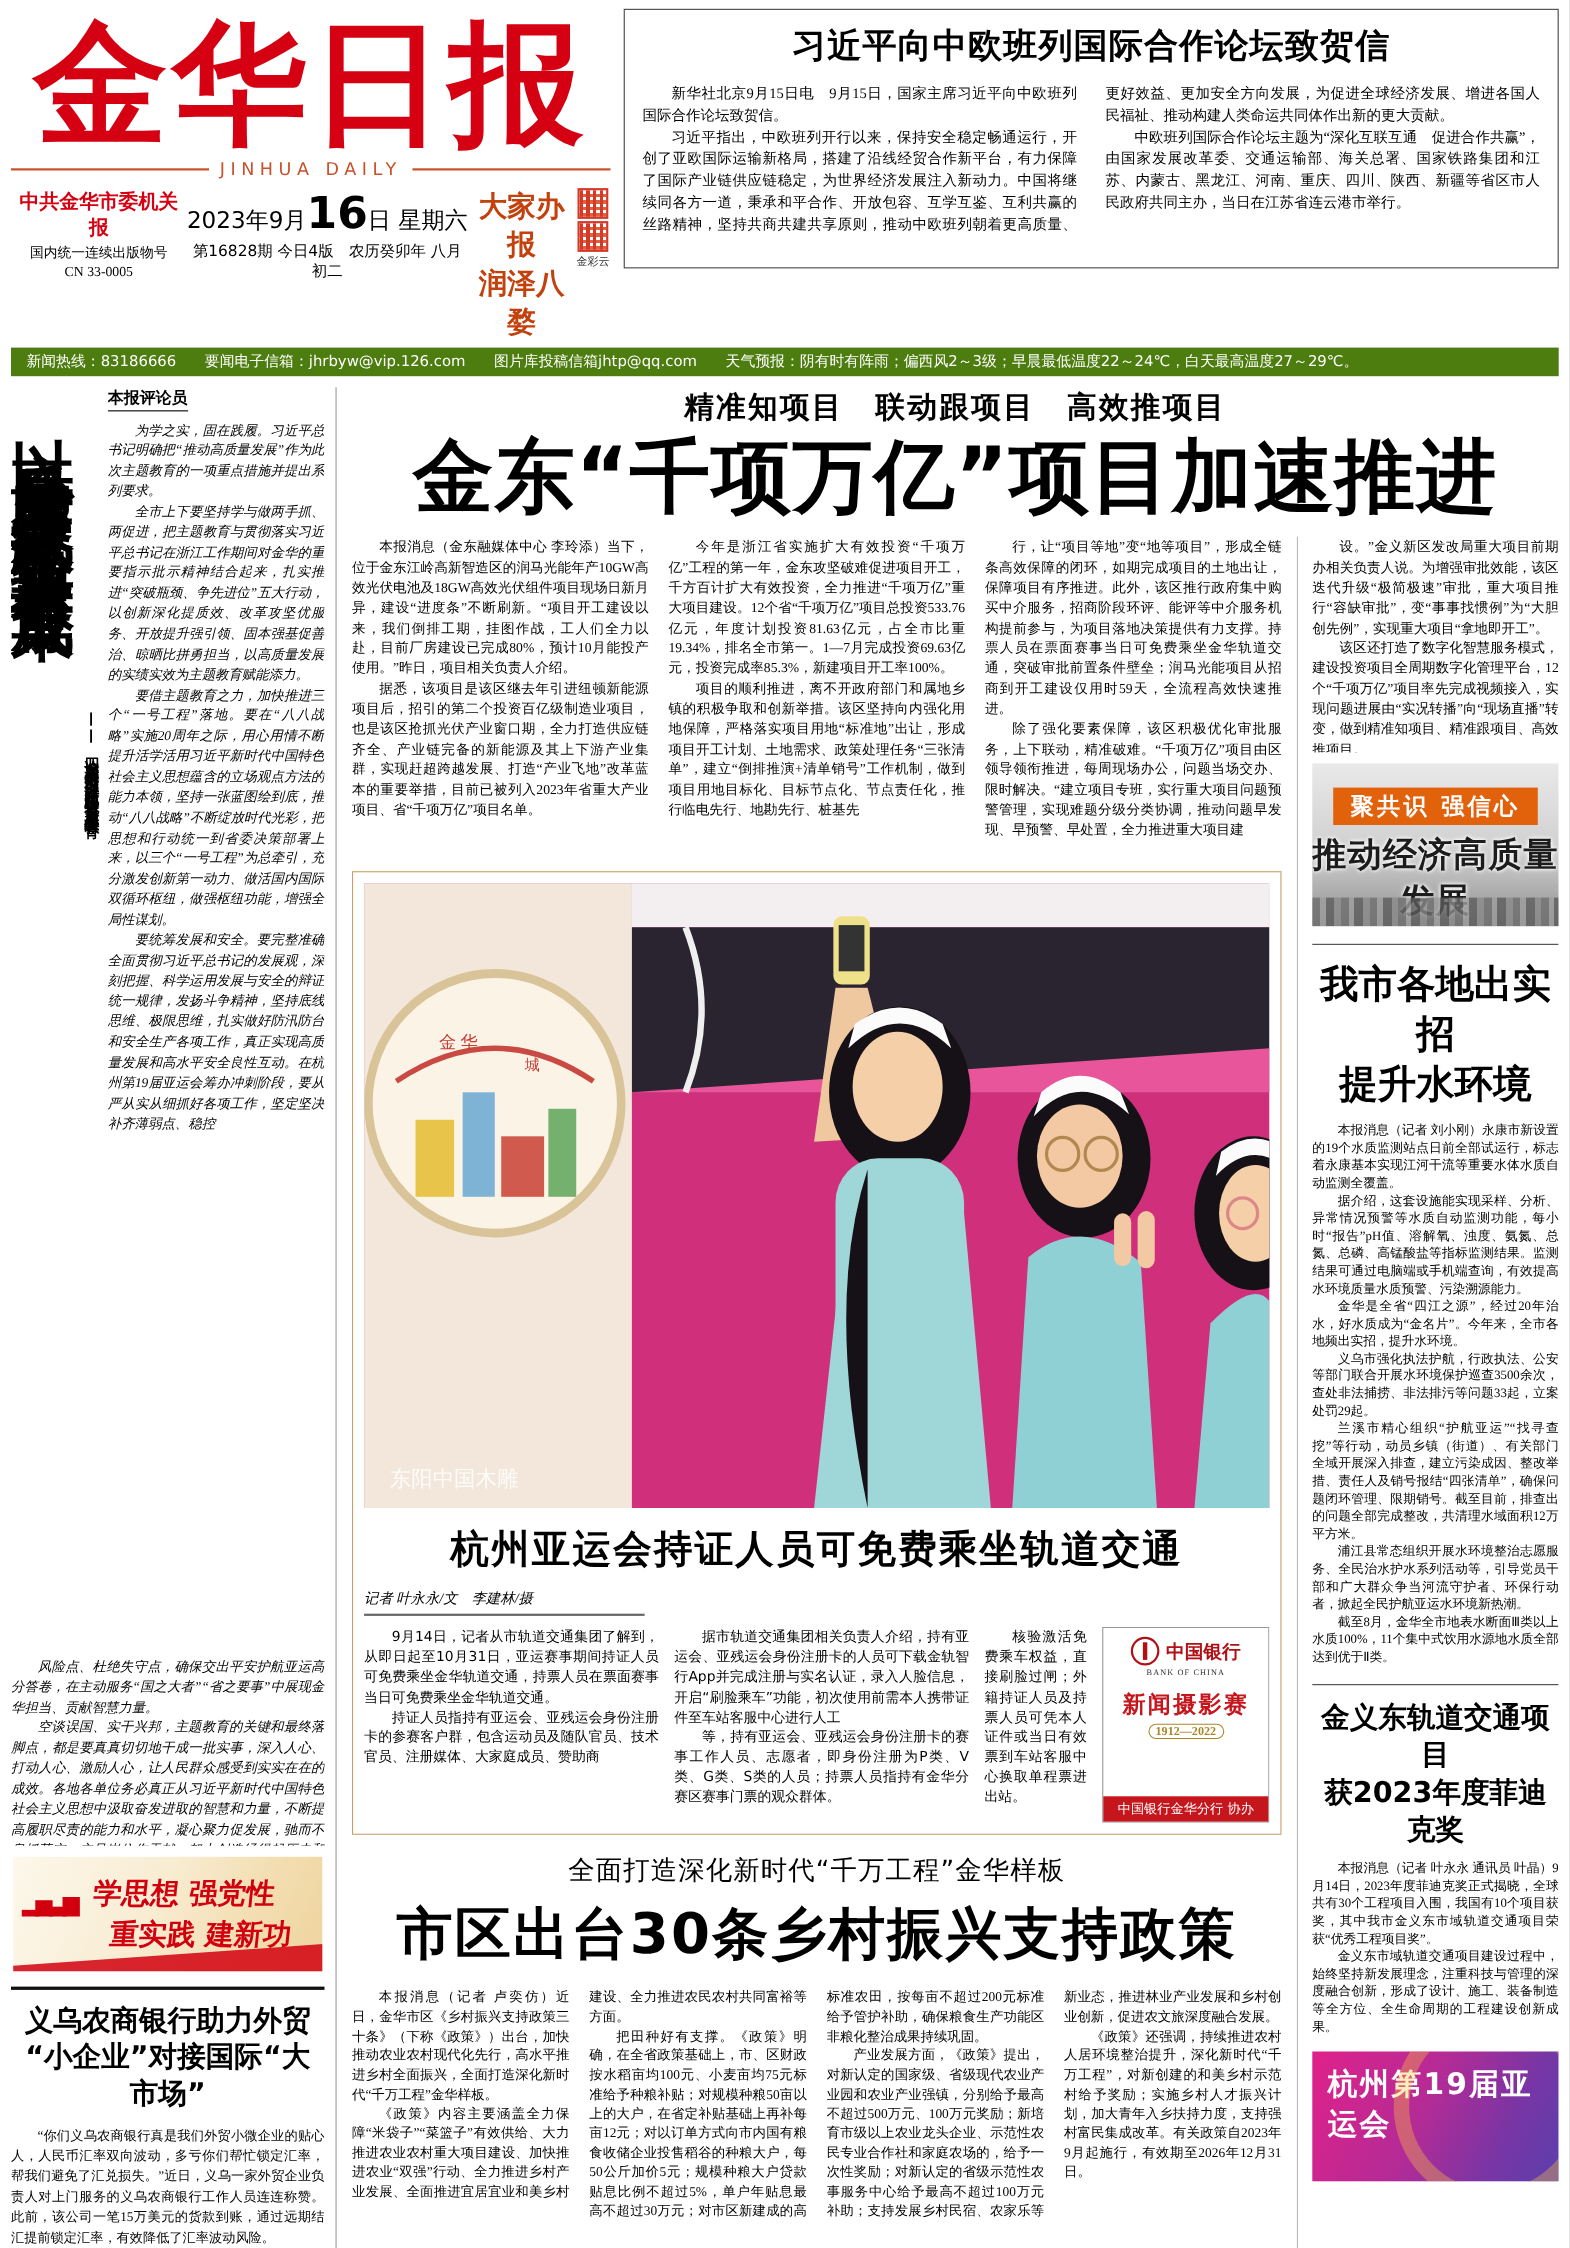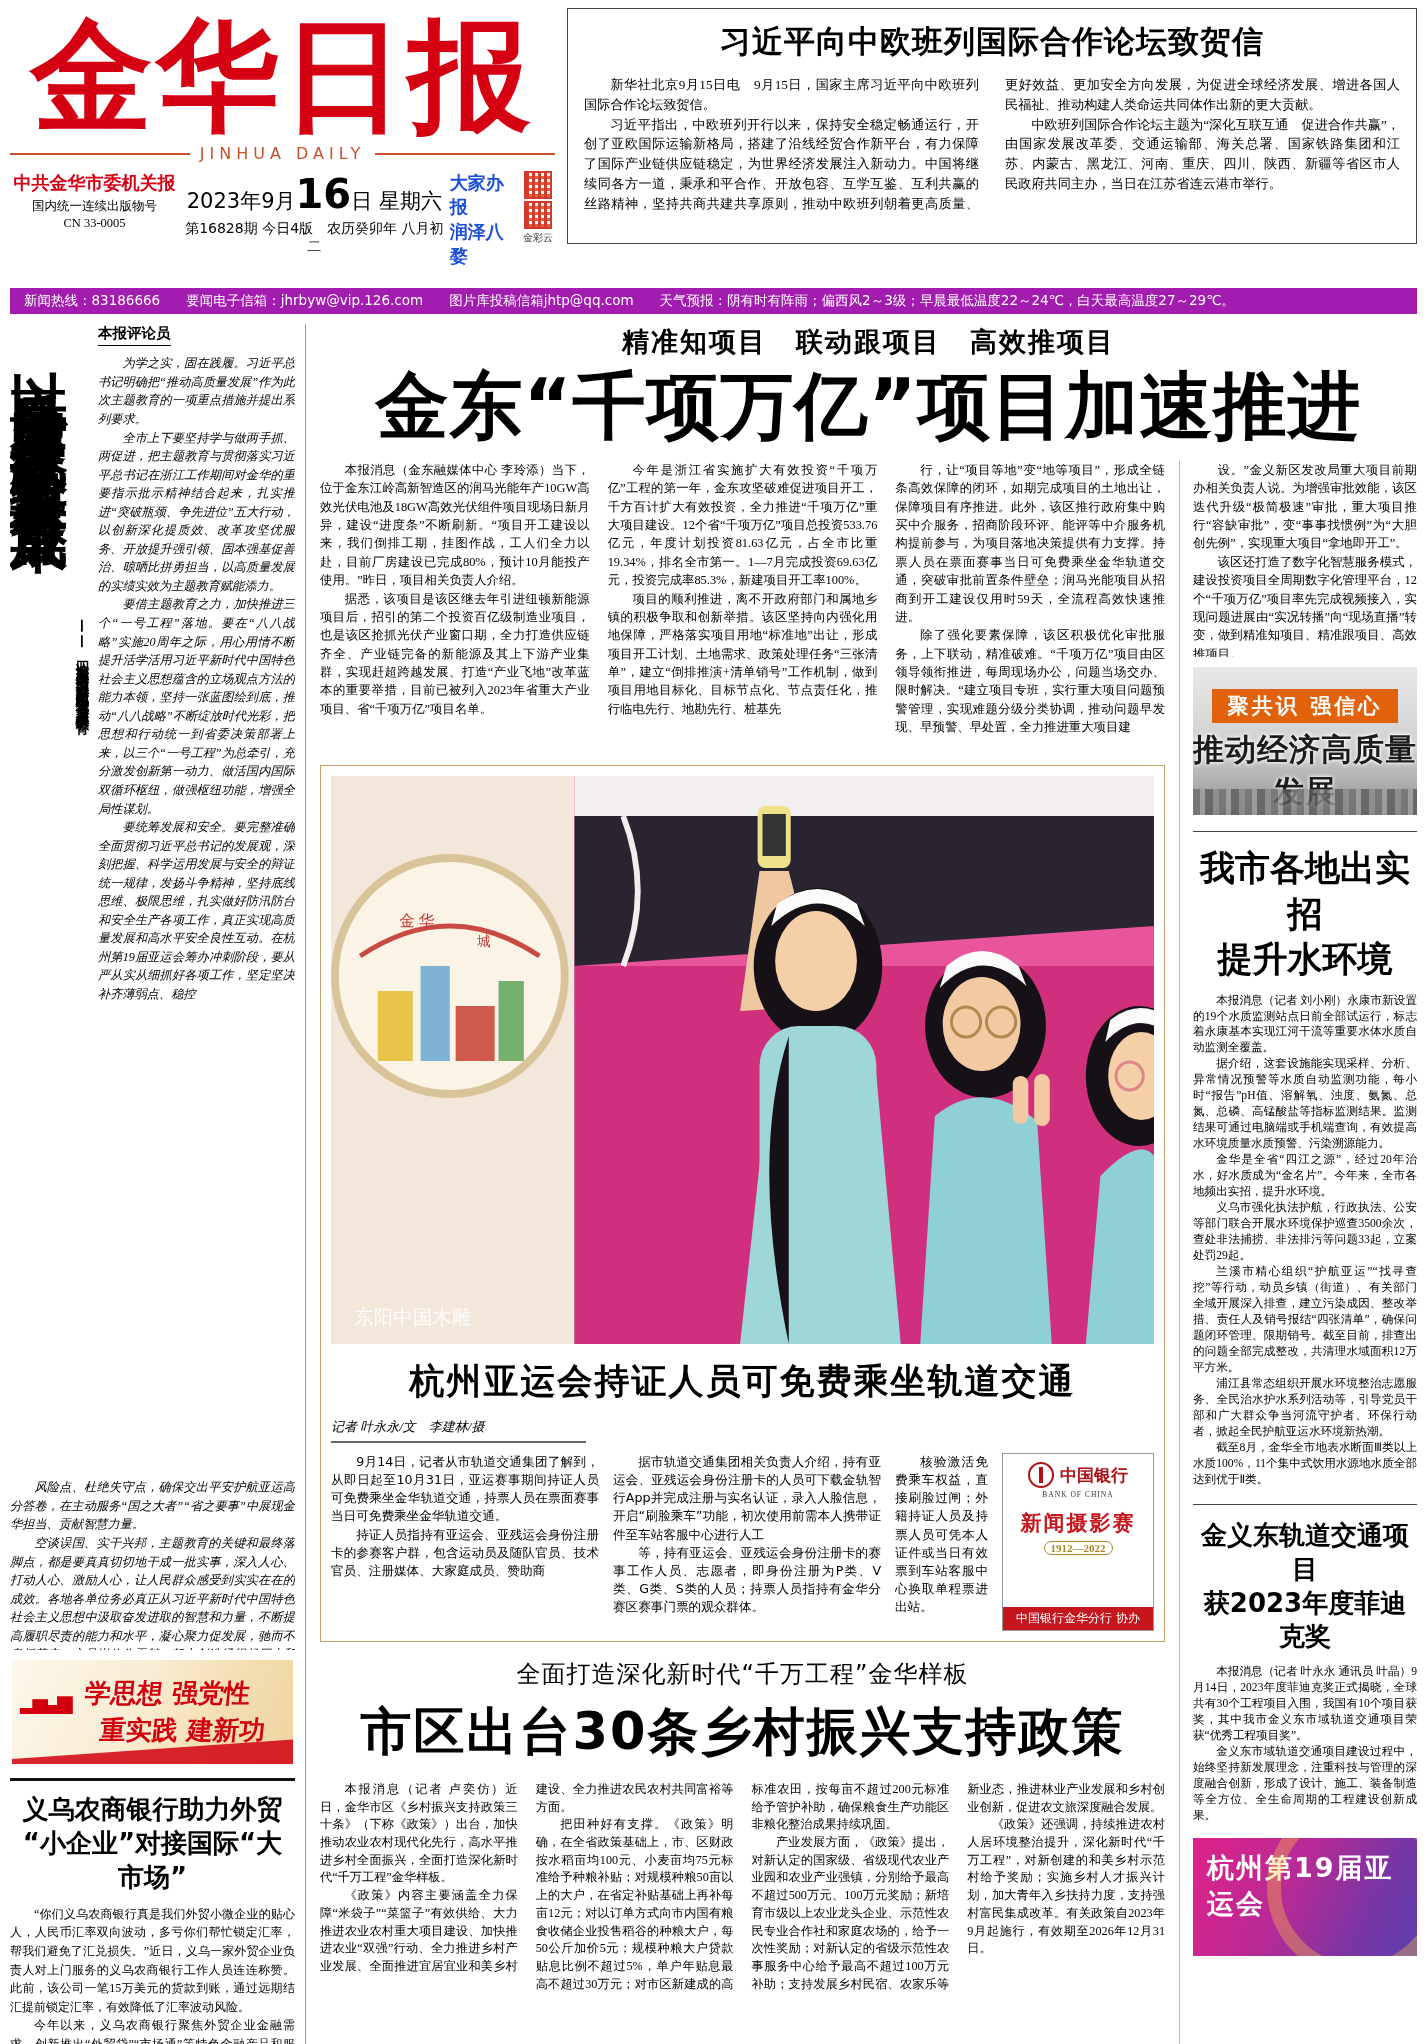--- a/index.html
+++ b/index.html
@@ -16,37 +16,37 @@
   .mast-en-row .rule { flex:1; border-top:2px solid #c8512b; }
   .mast-en { padding:0 10px; font-size:16px; letter-spacing:5px; font-family:"DejaVu Sans", sans-serif; }
   .mast-info { display:flex; justify-content:space-between; margin-top:8px; align-items:flex-start; }
   .organ-blk { text-align:center; width:170px; }
   .organ { color:#d50012; font-weight:900; font-size:18px; font-family:"DejaVu Sans", sans-serif; }
   .issn { font-size:12.5px; margin-top:3px; line-height:1.35; }
   .date-blk { text-align:center; }
   .date-line { font-size:21px; font-family:"DejaVu Sans", sans-serif; }
   .date-line .day { font-size:40px; font-weight:700; }
   .issue-line { font-size:14px; margin-top:3px; font-family:"DejaVu Sans", sans-serif; }
-  .slogan-blk { color:#1d4ed8; font-weight:900; font-size:18px; line-height:1.35;
-                font-family:"DejaVu Sans", sans-serif; text-align:left; }
+  .slogan-blk { color:#c2410c; font-weight:900; font-size:26px; line-height:1.35;
+                font-family:"DejaVu Sans", sans-serif; text-align:center; }
   .qr-blk { width:34px; text-align:center; }
   .qr { width:28px; height:28px; border:2px solid #d5392a; margin:0 auto 2px;
         background:
           repeating-linear-gradient(90deg,#d5392a 0 3px,transparent 3px 6px),
           repeating-linear-gradient(0deg,#e0613a 0 3px,transparent 3px 6px); }
   .qr-cap { font-size:10px; color:#333; }
 
   .top-article { flex:1; border:1px solid #444; margin-left:12px; padding:10px 16px 6px; height:236px; overflow:hidden; }
   .ta-title { text-align:center; font-size:31px; font-weight:900; font-family:"DejaVu Sans", sans-serif;
               letter-spacing:1px; margin:2px 0 12px; }
   .ta-cols { column-count:2; column-gap:26px; font-size:13.2px; line-height:1.5; text-align:justify; }
   .ta-cols p { text-indent:2em; }
 
   
-  .hotline { margin:20px 10px 0; background:#a21caf; color:#fff; display:flex; align-items:center;
+  .hotline { margin:4px 10px 0; background:#4d7c0f; color:#fff; display:flex; align-items:center;
              padding:4px 14px; font-size:13.5px; font-family:"DejaVu Sans", sans-serif; gap:26px; white-space:nowrap; }
   .hotline .wx { flex:1; overflow:hidden; }
 
   
   .content { display:flex; padding:10px 10px 0; height:1760px; overflow:hidden; }
   .left-col { width:296px; flex-shrink:0; border-right:1px solid #999; padding-right:10px; }
   .main-wrap { flex:1; padding-left:14px; overflow:hidden; }
 
   
   .ed-wrap { display:flex; height:1150px; overflow:hidden; }

